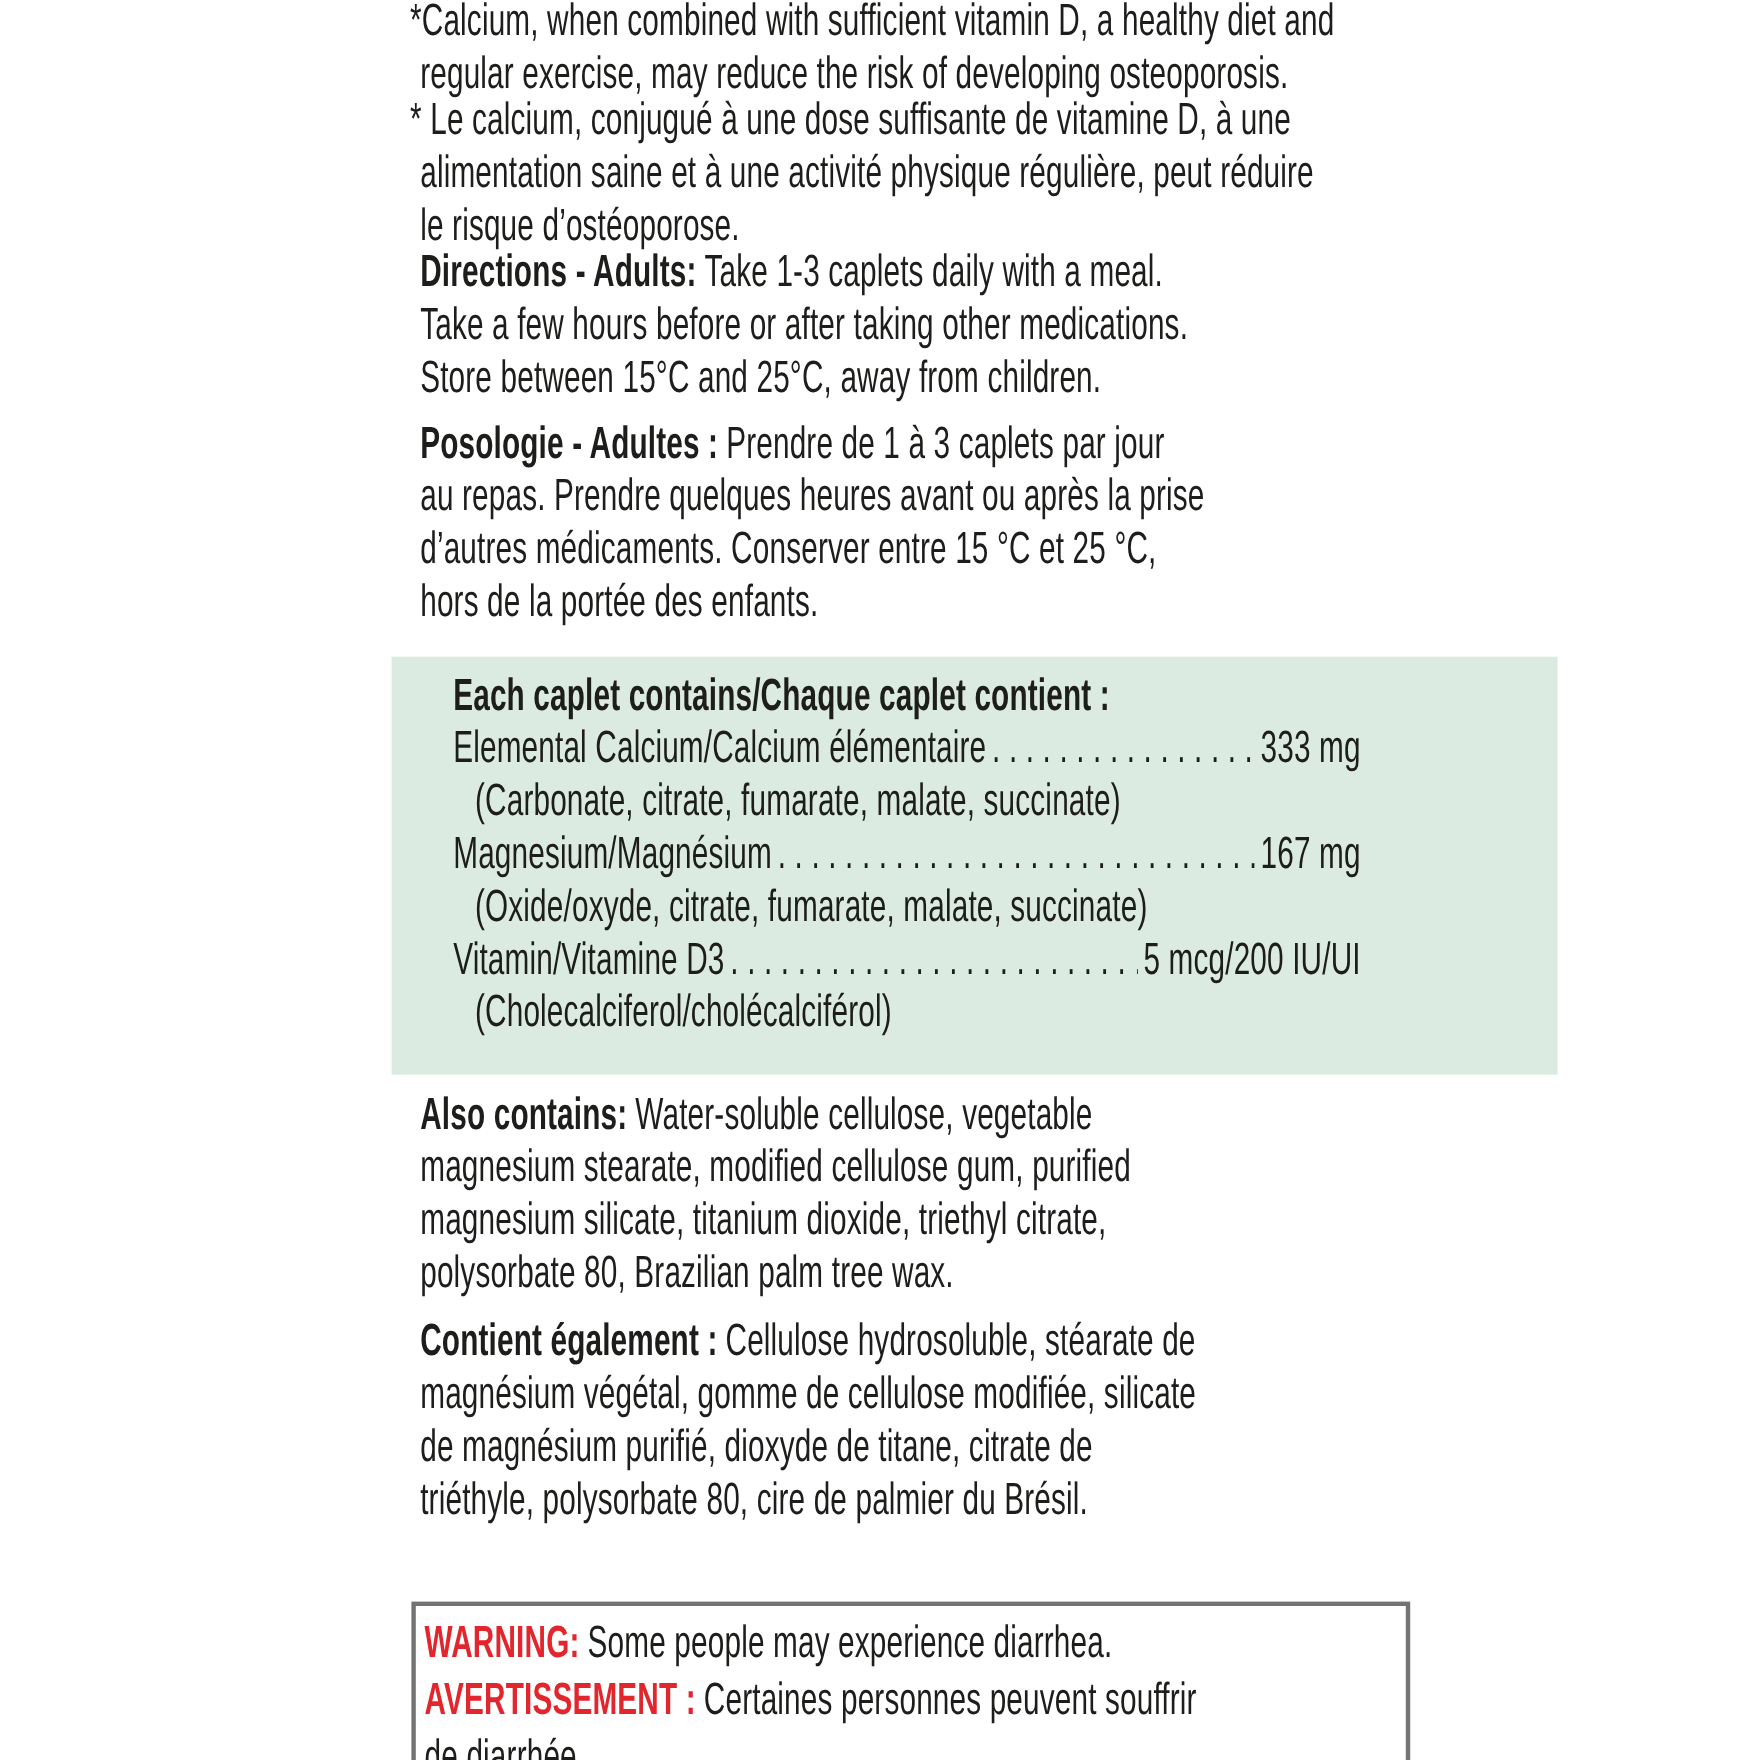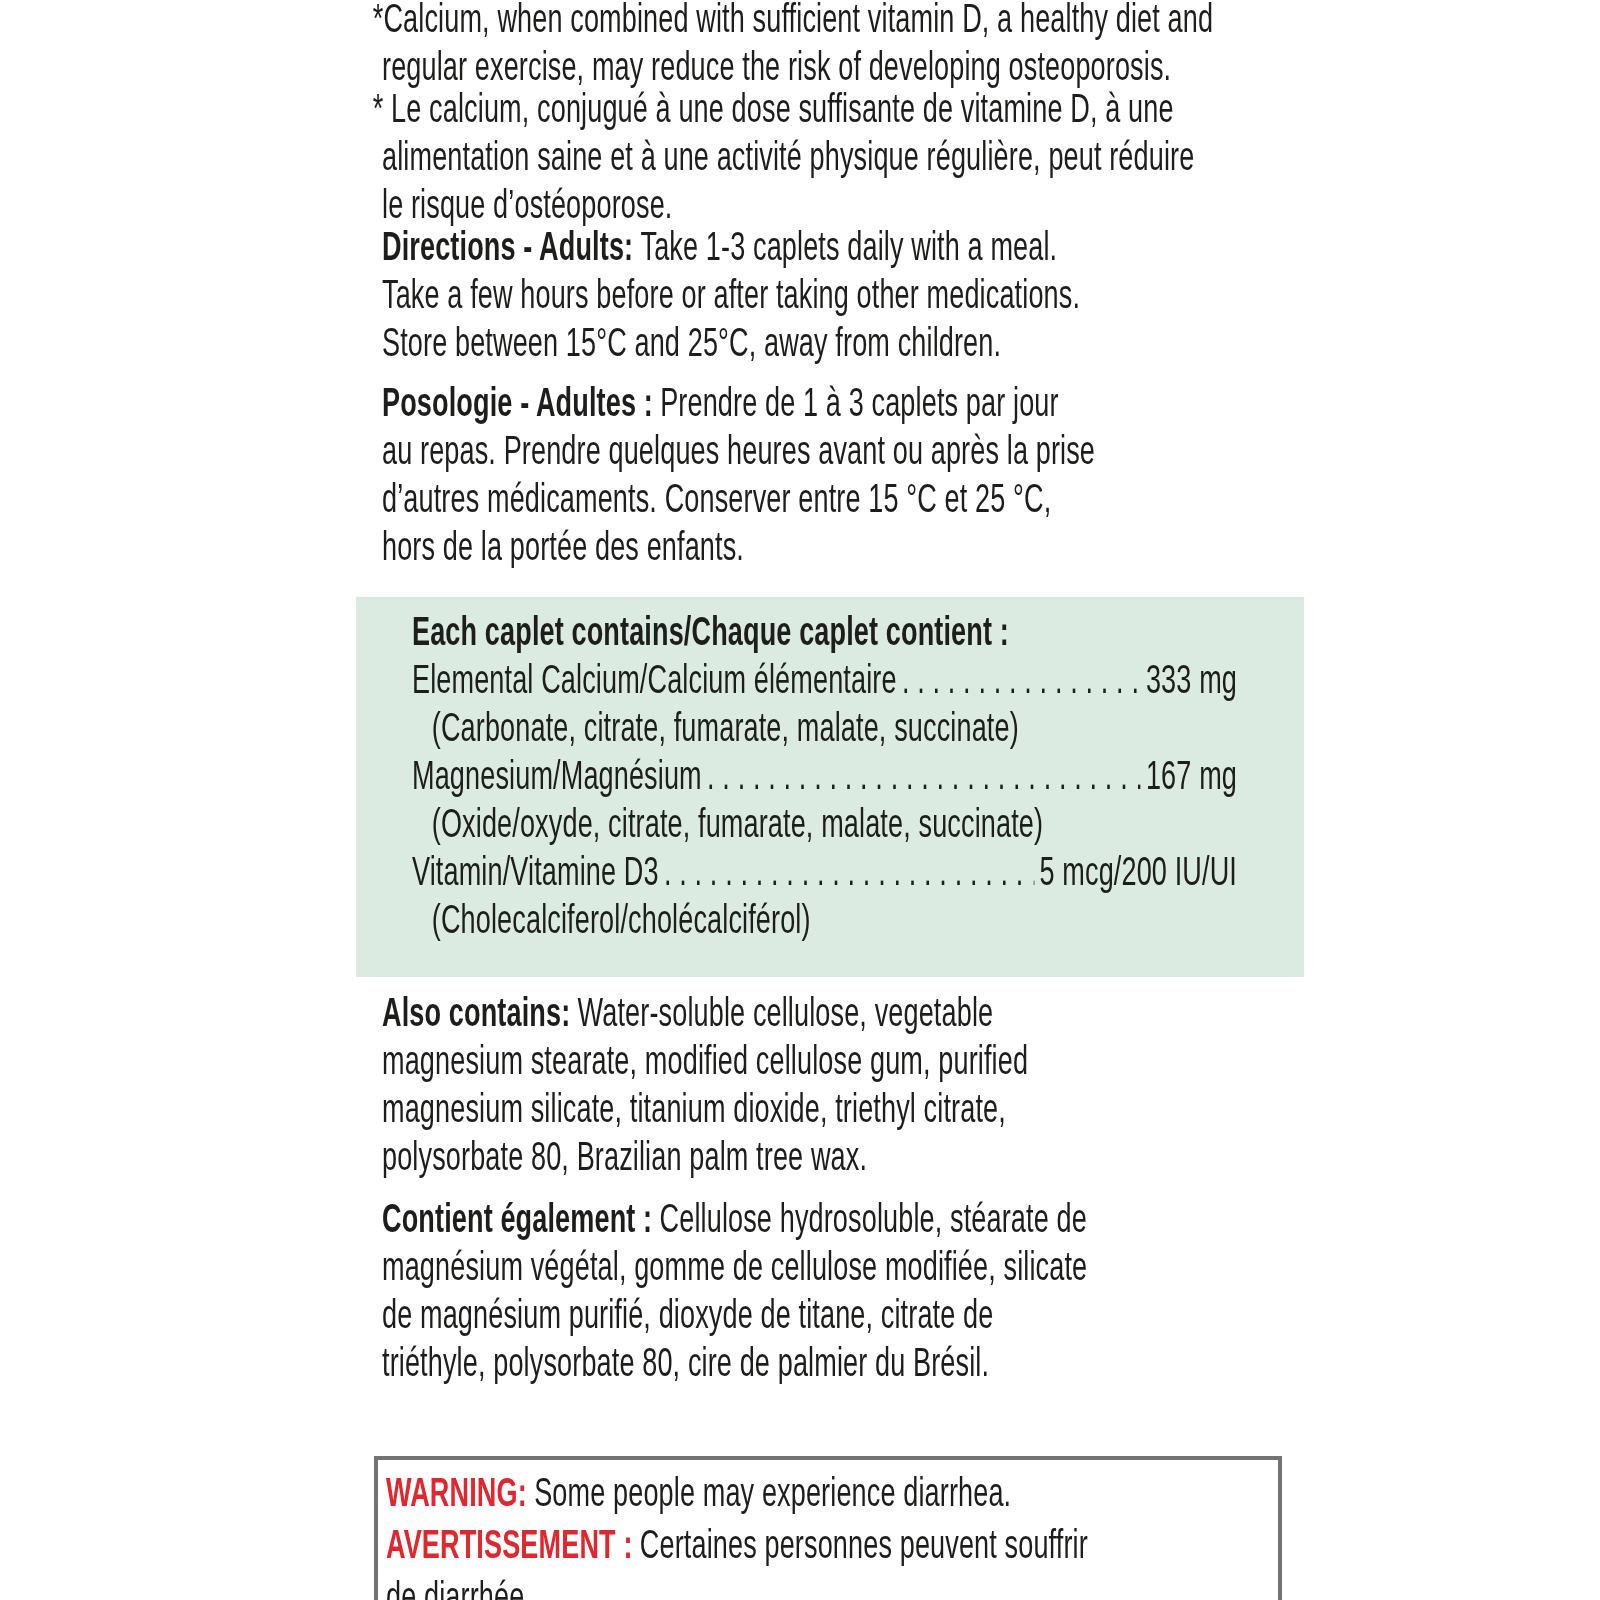--- a/index.html
+++ b/index.html
@@ -24,21 +24,21 @@
     letter-spacing: 0.2px;
   }
   .line { white-space: nowrap; }
   .lead b { font-weight: bold; margin-right: 0.27em; }
   .hang { margin-left: -14px; }
 
   
   .green-box {
     position: absolute;
     left: 326px; top: 597px;
-    width: 948px; height: 380px;
+    width: 1060px; height: 380px;
     background: #dcebe2;
   }
   .green-box .cond {
     left: 56px; top: 10px;
     width: 1250px;
   }
   .fact-row { display: flex; align-items: baseline; }
   .fact-name { white-space: nowrap; flex: 0 0 auto; }
   .fact-dots { flex: 1 1 auto; overflow: hidden; white-space: nowrap; margin: 0 8px; }
   .fact-value { white-space: nowrap; flex: 0 0 auto; text-align: right; }

